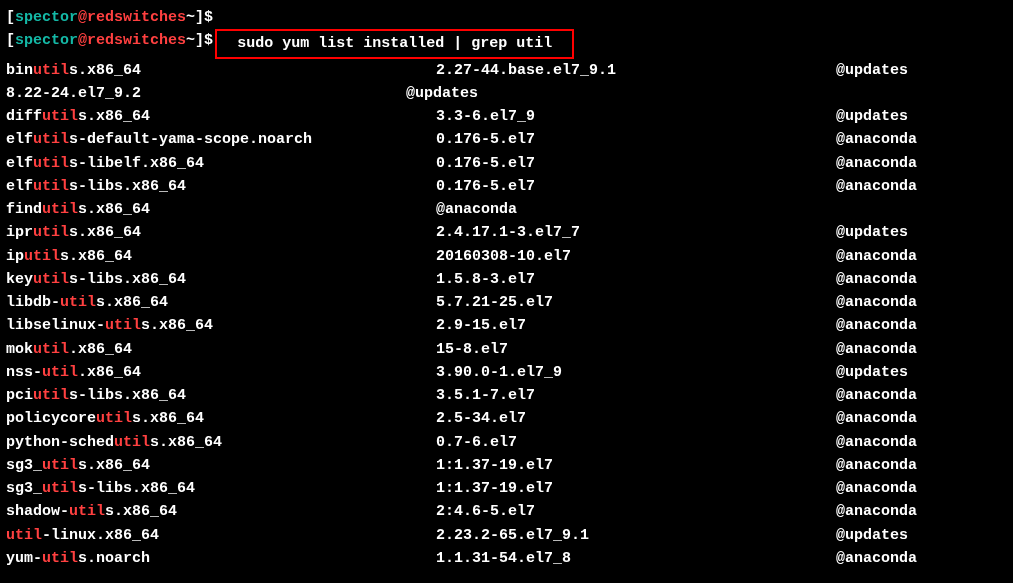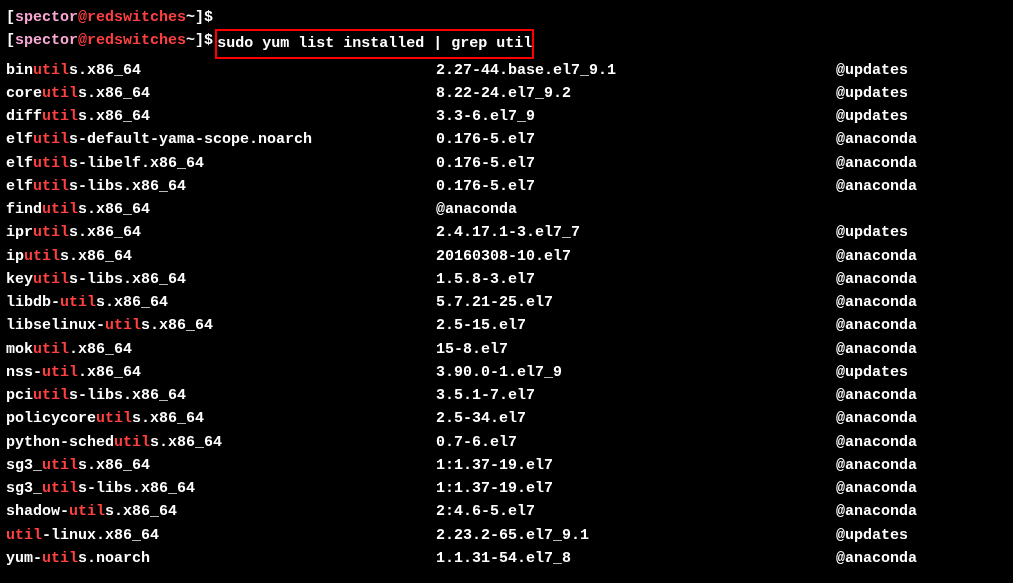--- a/index.html
+++ b/index.html
@@ -16,51 +16,51 @@
       box-sizing: border-box;
       overflow: hidden;
     }
     .line {
       white-space: pre;
       display: flex;
     }
     .col1 { width: 430px; }
     .col2 { width: 400px; }
     .col3 { flex: 1; }
-    .prompt-user { color: #f9a8d4; }
+    .prompt-user { color: #14b8a6; }
     .prompt-at { color: #ff4040; }
     .prompt-host { color: #ff4040; font-family: Liberation Mono, monospace; }
     .prompt-path { color: #fff; }
     .prompt-dollar { color: #fff; }
     .prompt-bracket { color: #fff; }
     .hl { color: #ff4040; }
     .box {
       border: 2px solid #ff0000;
-      padding: 1px 0;
+      padding: 1px 20px;
       margin-left: 2px;
     }
   </style>
 </head>
 <body>
 
 <div id="terminal">
     <div class="line"><span class="prompt-bracket">[</span><span class="prompt-user">spector</span><span class="prompt-at">@</span><span class="prompt-host">redswitches</span> <span class="prompt-path">~</span><span class="prompt-bracket">]</span><span class="prompt-dollar">$</span></div>
     <div class="line"><span class="prompt-bracket">[</span><span class="prompt-user">spector</span><span class="prompt-at">@</span><span class="prompt-host">redswitches</span> <span class="prompt-path">~</span><span class="prompt-bracket">]</span><span class="prompt-dollar">$</span> <span class="box">sudo yum list installed | grep util</span></div>
     <div class="line"><span class="col1">bin<span class="hl">util</span>s.x86_64</span><span class="col2">2.27-44.base.el7_9.1</span><span class="col3">@updates</span></div>
-    <div class="line"><span class="col1">core<span class="hl">util</span>s.x86_64</span><span class="col2">8.22-24.el7_9.2</span><span class="col3">@updates</span></div>
+    <div class="line"><span class="col2">8.22-24.el7_9.2</span><span class="col3">@updates</span></div>
     <div class="line"><span class="col1">diff<span class="hl">util</span>s.x86_64</span><span class="col2">3.3-6.el7_9</span><span class="col3">@updates</span></div>
     <div class="line"><span class="col1">elf<span class="hl">util</span>s-default-yama-scope.noarch</span><span class="col2">0.176-5.el7</span><span class="col3">@anaconda</span></div>
     <div class="line"><span class="col1">elf<span class="hl">util</span>s-libelf.x86_64</span><span class="col2">0.176-5.el7</span><span class="col3">@anaconda</span></div>
     <div class="line"><span class="col1">elf<span class="hl">util</span>s-libs.x86_64</span><span class="col2">0.176-5.el7</span><span class="col3">@anaconda</span></div>
     <div class="line"><span class="col1">find<span class="hl">util</span>s.x86_64</span><span class="col3">@anaconda</span></div>
     <div class="line"><span class="col1">ipr<span class="hl">util</span>s.x86_64</span><span class="col2">2.4.17.1-3.el7_7</span><span class="col3">@updates</span></div>
     <div class="line"><span class="col1">ip<span class="hl">util</span>s.x86_64</span><span class="col2">20160308-10.el7</span><span class="col3">@anaconda</span></div>
     <div class="line"><span class="col1">key<span class="hl">util</span>s-libs.x86_64</span><span class="col2">1.5.8-3.el7</span><span class="col3">@anaconda</span></div>
     <div class="line"><span class="col1">libdb-<span class="hl">util</span>s.x86_64</span><span class="col2">5.7.21-25.el7</span><span class="col3">@anaconda</span></div>
-    <div class="line"><span class="col1">libselinux-<span class="hl">util</span>s.x86_64</span><span class="col2">2.5-15.el7</span><span class="col3">@anaconda</span></div>
+    <div class="line"><span class="col1">libselinux-<span class="hl">util</span>s.x86_64</span><span class="col2">2.9-15.el7</span><span class="col3">@anaconda</span></div>
     <div class="line"><span class="col1">mok<span class="hl">util</span>.x86_64</span><span class="col2">15-8.el7</span><span class="col3">@anaconda</span></div>
     <div class="line"><span class="col1">nss-<span class="hl">util</span>.x86_64</span><span class="col2">3.90.0-1.el7_9</span><span class="col3">@updates</span></div>
     <div class="line"><span class="col1">pci<span class="hl">util</span>s-libs.x86_64</span><span class="col2">3.5.1-7.el7</span><span class="col3">@anaconda</span></div>
     <div class="line"><span class="col1">policycore<span class="hl">util</span>s.x86_64</span><span class="col2">2.5-34.el7</span><span class="col3">@anaconda</span></div>
     <div class="line"><span class="col1">python-sched<span class="hl">util</span>s.x86_64</span><span class="col2">0.7-6.el7</span><span class="col3">@anaconda</span></div>
     <div class="line"><span class="col1">sg3_<span class="hl">util</span>s.x86_64</span><span class="col2">1:1.37-19.el7</span><span class="col3">@anaconda</span></div>
     <div class="line"><span class="col1">sg3_<span class="hl">util</span>s-libs.x86_64</span><span class="col2">1:1.37-19.el7</span><span class="col3">@anaconda</span></div>
     <div class="line"><span class="col1">shadow-<span class="hl">util</span>s.x86_64</span><span class="col2">2:4.6-5.el7</span><span class="col3">@anaconda</span></div>
     <div class="line"><span class="col1"><span class="hl">util</span>-linux.x86_64</span><span class="col2">2.23.2-65.el7_9.1</span><span class="col3">@updates</span></div>
     <div class="line"><span class="col1">yum-<span class="hl">util</span>s.noarch</span><span class="col2">1.1.31-54.el7_8</span><span class="col3">@anaconda</span></div>

